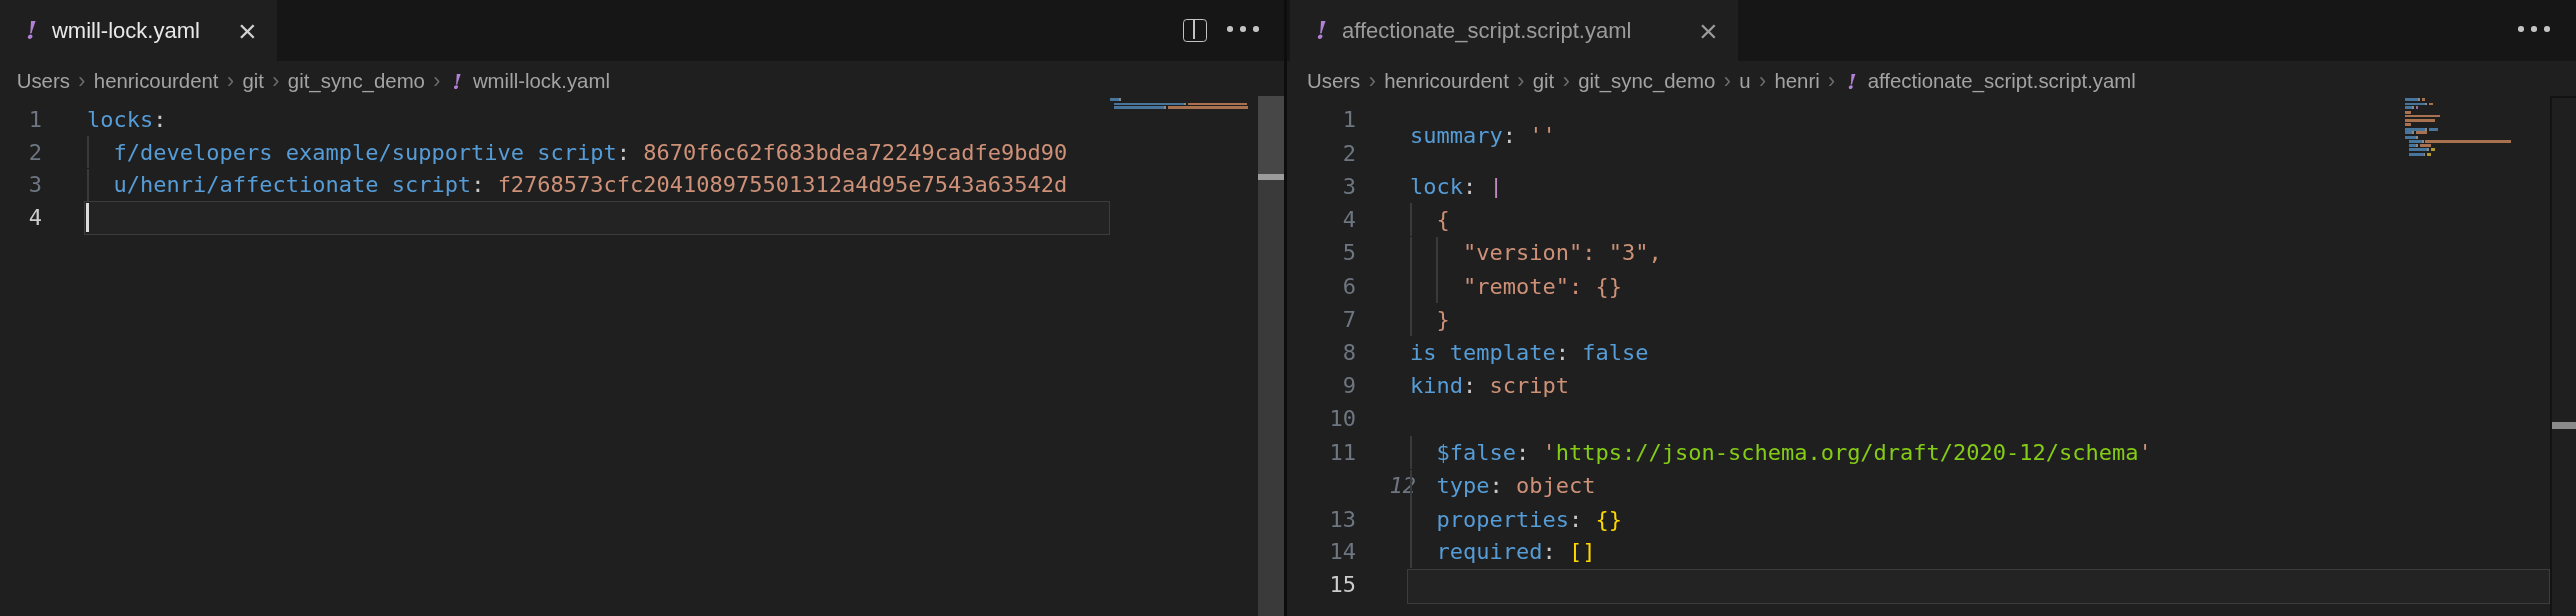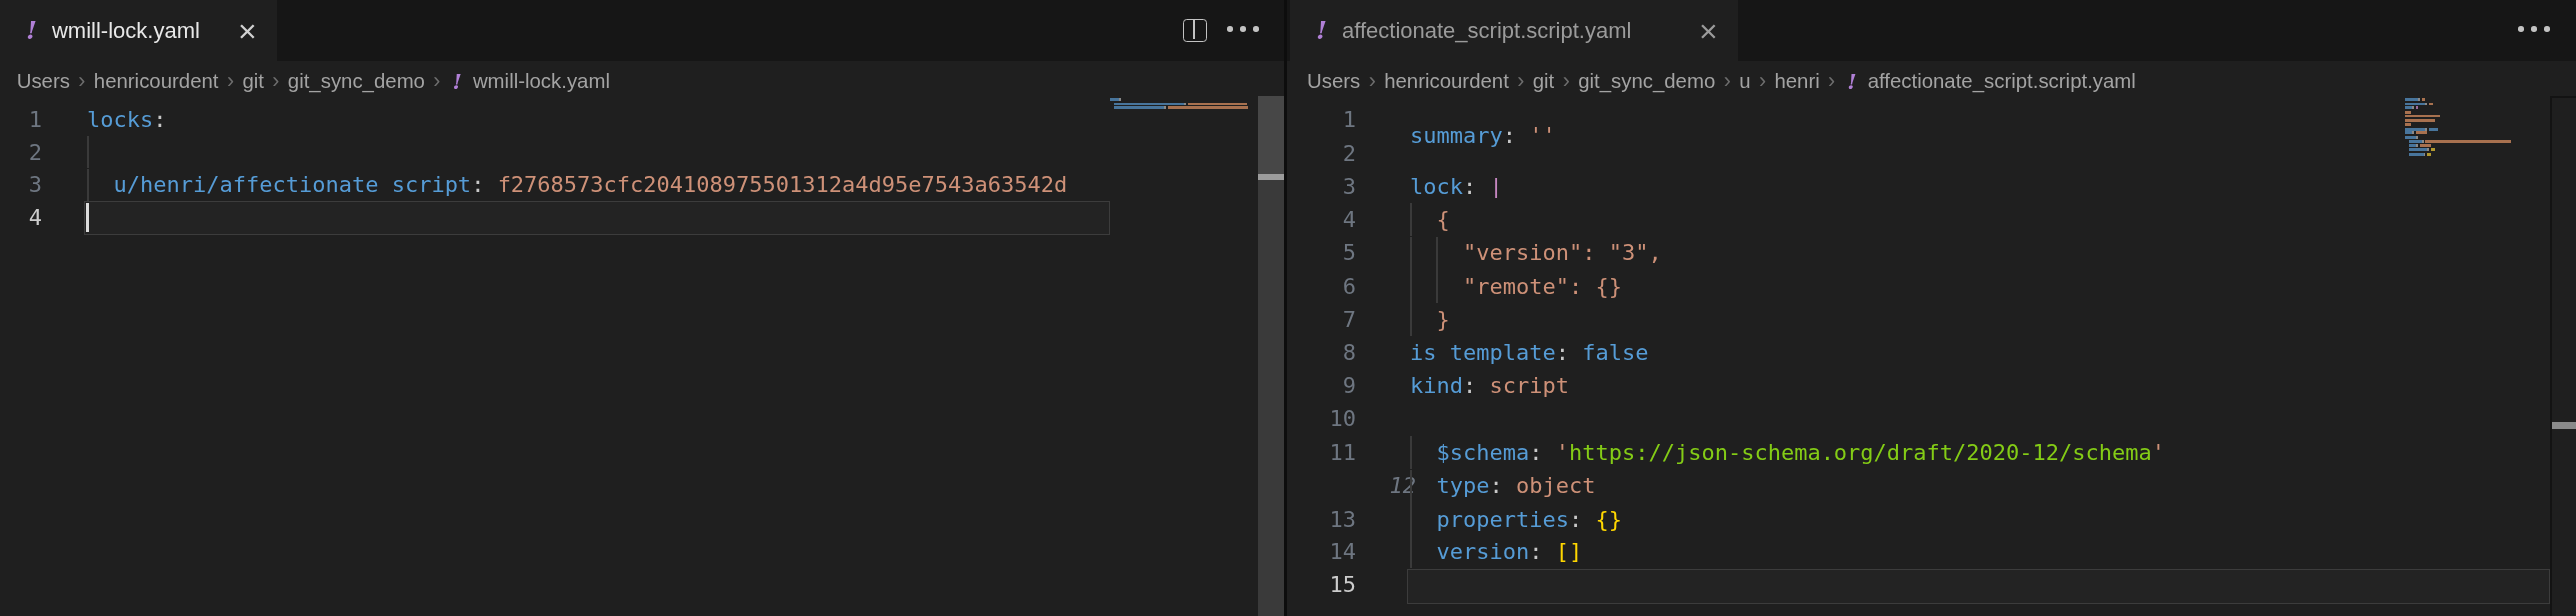--- a/index.html
+++ b/index.html
@@ -194,20 +194,21 @@
 
   <div class="sb" id="ruler-right-vline"></div>
   <div class="sb" id="ruler-right-hline"></div>
   <div class="sb" id="ruler-right-marker"></div>
 
 <div class="curline" style="left: 84px; top: 201px; width: 1026px; height: 34px;"></div>
     <div class="lnum" style="left: -32px; top: 109px;">1</div>
     <div class="code-line" style="left: 87px; top: 109px; width: 1023px;"><span class="tok-key">locks</span><span class="tok-punc">:</span></div>
     <div class="lnum" style="left: -32px; top: 142px;">2</div>
     <div class="guide" style="left: 87px; top: 136px; height: 32px;"></div>
+    <div class="code-line" style="left: 87px; top: 142px; width: 1023px;"><span class="tok-plain">  </span><span class="tok-key">f/developers_example/supportive_script</span><span class="tok-punc">:</span><span class="tok-plain"> </span><span class="tok-str">8670f6c62f683bdea72249cadfe9bd90</span></div>
     <div class="lnum" style="left: -32px; top: 174px;">3</div>
     <div class="guide" style="left: 87px; top: 169px; height: 32px;"></div>
     <div class="code-line" style="left: 87px; top: 174px; width: 1023px;"><span class="tok-plain">  </span><span class="tok-key">u/henri/affectionate_script</span><span class="tok-punc">:</span><span class="tok-plain"> </span><span class="tok-str">f2768573cfc204108975501312a4d95e7543a63542d</span></div>
     <div class="lnum active" style="left: -32px; top: 207px;">4</div>
     <div class="code-line" style="left: 87px; top: 207px; width: 1023px;"></div>
     <div class="cursor" style="left: 86px; top: 203px; height: 29px;"></div>
     <div class="curline" style="left: 1407px; top: 569px; width: 1143px; height: 35px;"></div>
     <div class="lnum" style="left: 1282px; top: 109px;">1</div>
     <div class="code-line" style="left: 1410px; top: 109px; width: 1140px; margin-top: 16px;"><span class="tok-key">summary</span><span class="tok-punc">:</span><span class="tok-plain"> </span><span class="tok-str">''</span></div>
     <div class="lnum" style="left: 1282px; top: 143px;">2</div>
@@ -227,26 +228,26 @@
     <div class="lnum" style="left: 1282px; top: 309px;">7</div>
     <div class="guide" style="left: 1410px; top: 303px; height: 33px;"></div>
     <div class="code-line" style="left: 1410px; top: 309px; width: 1140px;"><span class="tok-str">  }</span></div>
     <div class="lnum" style="left: 1282px; top: 342px;">8</div>
     <div class="code-line" style="left: 1410px; top: 342px; width: 1140px;"><span class="tok-key">is_template</span><span class="tok-punc">:</span><span class="tok-plain"> </span><span class="tok-bool">false</span></div>
     <div class="lnum" style="left: 1282px; top: 375px;">9</div>
     <div class="code-line" style="left: 1410px; top: 375px; width: 1140px;"><span class="tok-key">kind</span><span class="tok-punc">:</span><span class="tok-plain"> </span><span class="tok-str">script</span></div>
     <div class="lnum" style="left: 1282px; top: 408px;">10</div>
     <div class="lnum" style="left: 1282px; top: 442px;">11</div>
     <div class="guide" style="left: 1410px; top: 436px; height: 33px;"></div>
-    <div class="code-line" style="left: 1410px; top: 442px; width: 1140px;"><span class="tok-plain">  </span><span class="tok-key">$schema</span><span class="tok-punc">:</span><span class="tok-plain"> </span><span class="tok-str">'</span><span class="tok-link">https://json-schema.org/draft/2020-12/schema</span><span class="tok-str">'</span></div>
+    <div class="code-line" style="left: 1410px; top: 442px; width: 1140px;"><span class="tok-plain">  </span><span class="tok-key">$false</span><span class="tok-punc">:</span><span class="tok-plain"> </span><span class="tok-str">'</span><span class="tok-link">https://json-schema.org/draft/2020-12/schema</span><span class="tok-str">'</span></div>
     <div class="lnum" style="left: 1342px; top: 475px; font-style: italic;">12</div>
     <div class="guide" style="left: 1410px; top: 470px; height: 33px;"></div>
     <div class="code-line" style="left: 1410px; top: 475px; width: 1140px;"><span class="tok-plain">  </span><span class="tok-key">type</span><span class="tok-punc">:</span><span class="tok-plain"> </span><span class="tok-str">object</span></div>
     <div class="lnum" style="left: 1282px; top: 509px;">13</div>
     <div class="guide" style="left: 1410px; top: 503px; height: 33px;"></div>
     <div class="code-line" style="left: 1410px; top: 509px; width: 1140px;"><span class="tok-plain">  </span><span class="tok-key">properties</span><span class="tok-punc">:</span><span class="tok-plain"> </span><span class="tok-bracket">{}</span></div>
     <div class="lnum" style="left: 1282px; top: 541px;">14</div>
     <div class="guide" style="left: 1410px; top: 535px; height: 33px;"></div>
-    <div class="code-line" style="left: 1410px; top: 541px; width: 1140px;"><span class="tok-plain">  </span><span class="tok-key">version</span><span class="tok-punc">:</span><span class="tok-plain"> </span><span class="tok-bracket">[]</span></div>
+    <div class="code-line" style="left: 1410px; top: 541px; width: 1140px;"><span class="tok-plain">  </span><span class="tok-key">required</span><span class="tok-punc">:</span><span class="tok-plain"> </span><span class="tok-bracket">[]</span></div>
     <div class="lnum active" style="left: 1282px; top: 574px;">15</div>
     <div class="code-line" style="left: 1410px; top: 574px; width: 1140px;"></div>
   </div>
 
 
 </body></html>

